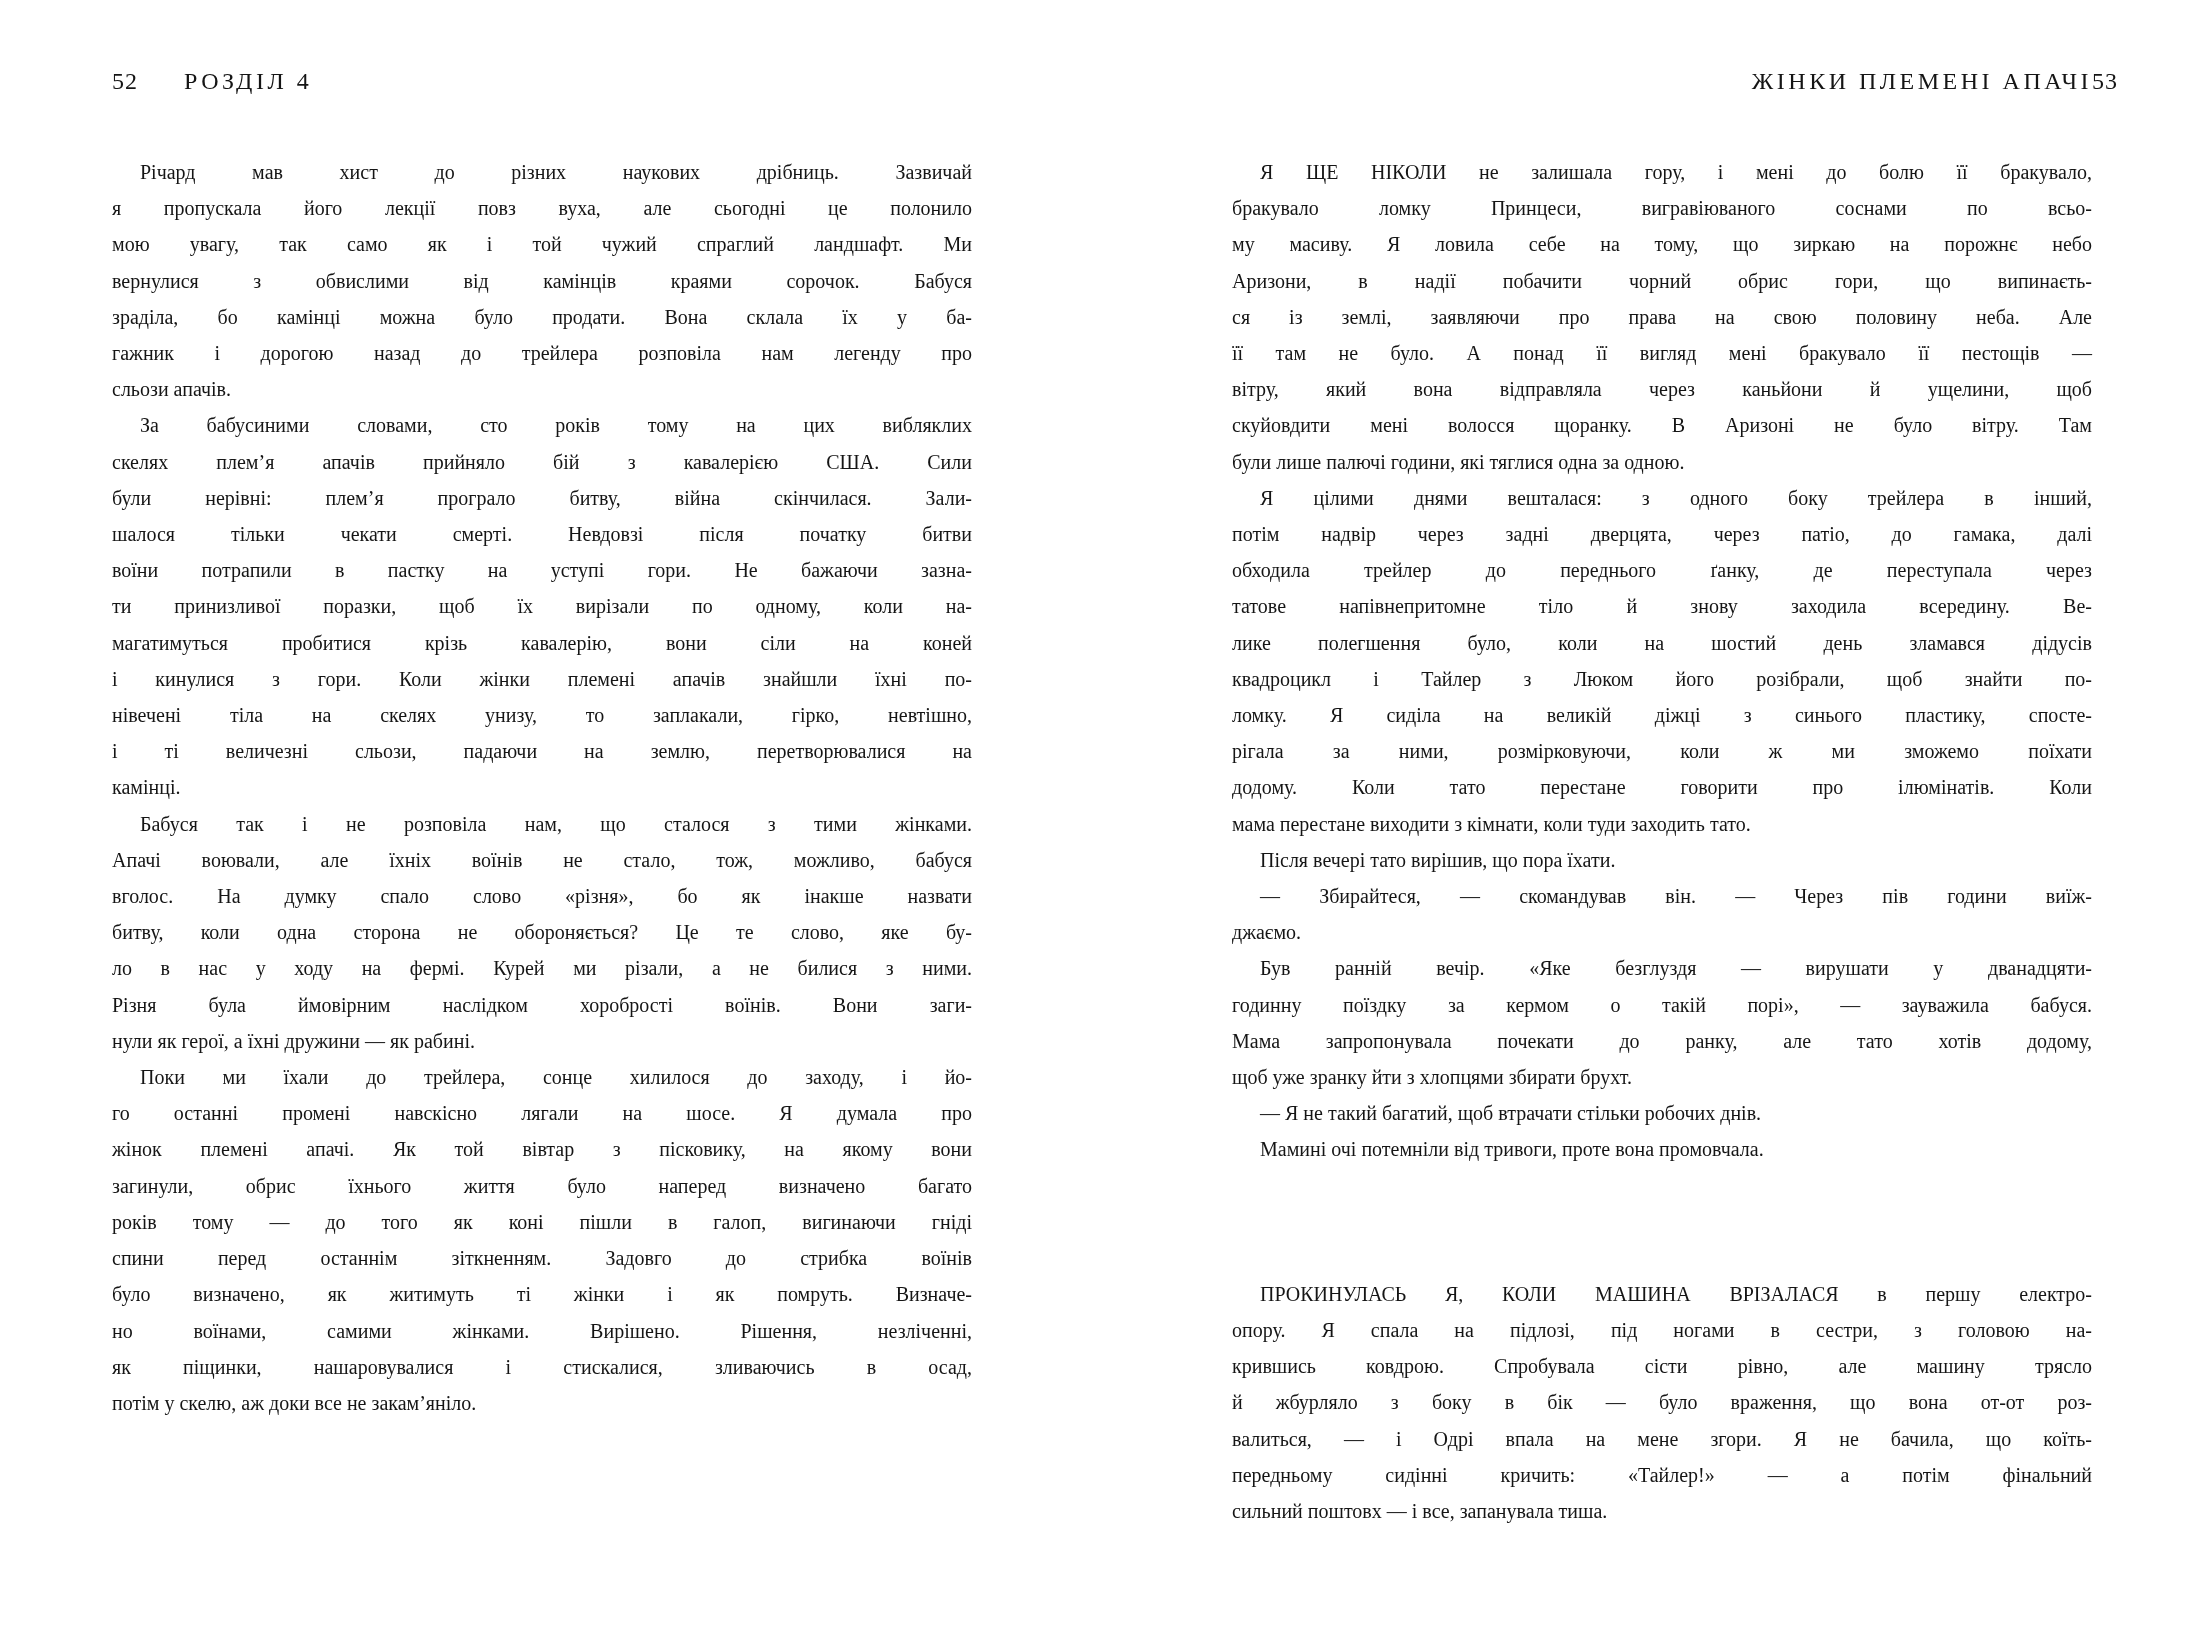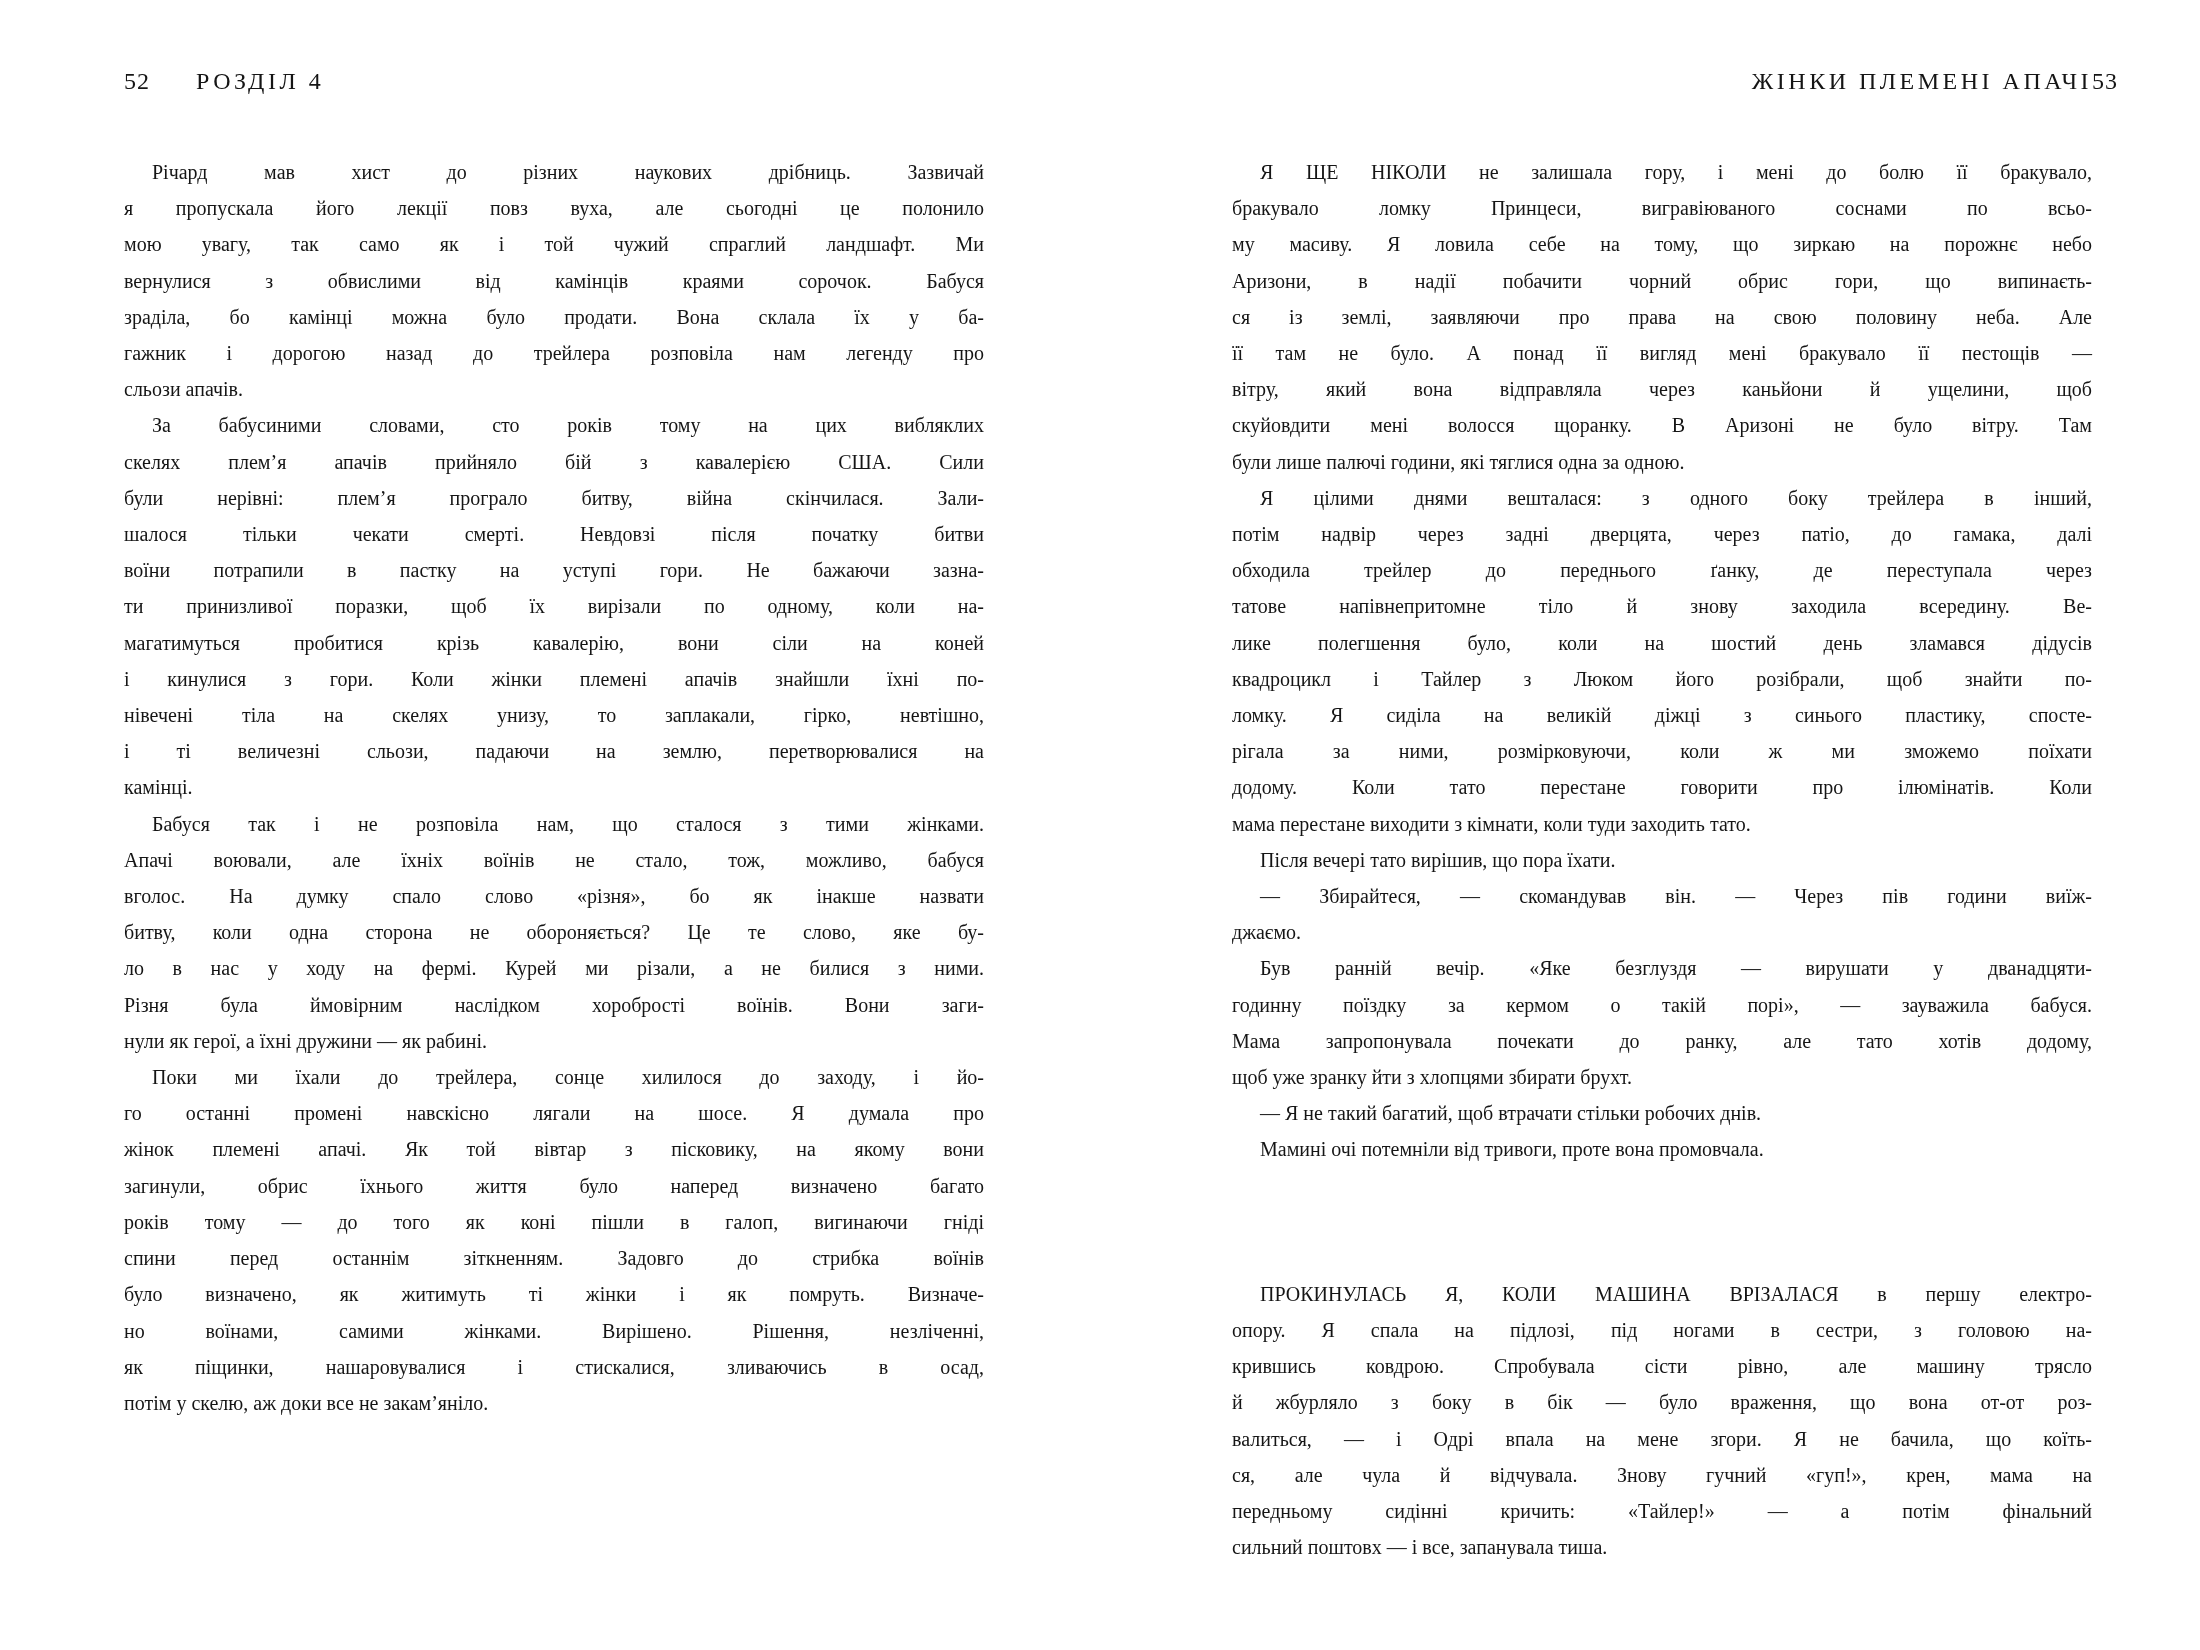--- a/index.html
+++ b/index.html
@@ -16,21 +16,21 @@
     font-family: "Liberation Serif", "DejaVu Serif", serif;
     overflow: hidden;
   }
   .page {
     position: absolute;
     top: 0;
     width: 1100px;
     height: 1650px;
     background: #ffffff;
   }
-  .page.left  { left: 16px; }
+  .page.left  { left: 4px; }
   .page.right { left: 1100px; }
 
   .running-header {
     position: absolute;
     top: 66px;
     font-size: 24px;
     line-height: 30px;
     display: flex;
     align-items: baseline;
     white-space: nowrap;
@@ -169,20 +169,19 @@
         </div>
         <div class="para">
           <div class="line indent last">Мамині очі потемніли від тривоги, проте вона промовчала.</div>
         </div>
         <div class="para gap-before">
           <div class="line indent">ПРОКИНУЛАСЬ Я, КОЛИ МАШИНА ВРІЗАЛАСЯ в першу електро-</div>
           <div class="line">опору. Я спала на підлозі, під ногами в сестри, з головою на-</div>
           <div class="line">крившись ковдрою. Спробувала сісти рівно, але машину трясло</div>
           <div class="line">й жбурляло з боку в бік — було враження, що вона от-от роз-</div>
           <div class="line">валиться, — і Одрі впала на мене згори. Я не бачила, що коїть-</div>
-          <div class="line">ся, але чула й відчувала. Знову гучний «гуп!», крен, мама на</div>
           <div class="line">передньому сидінні кричить: «Тайлер!» — а потім фінальний</div>
           <div class="line last">сильний поштовх — і все, запанувала тиша.</div>
         </div>
       </div>
   </section>
 
 </div>
 
 </body></html>

